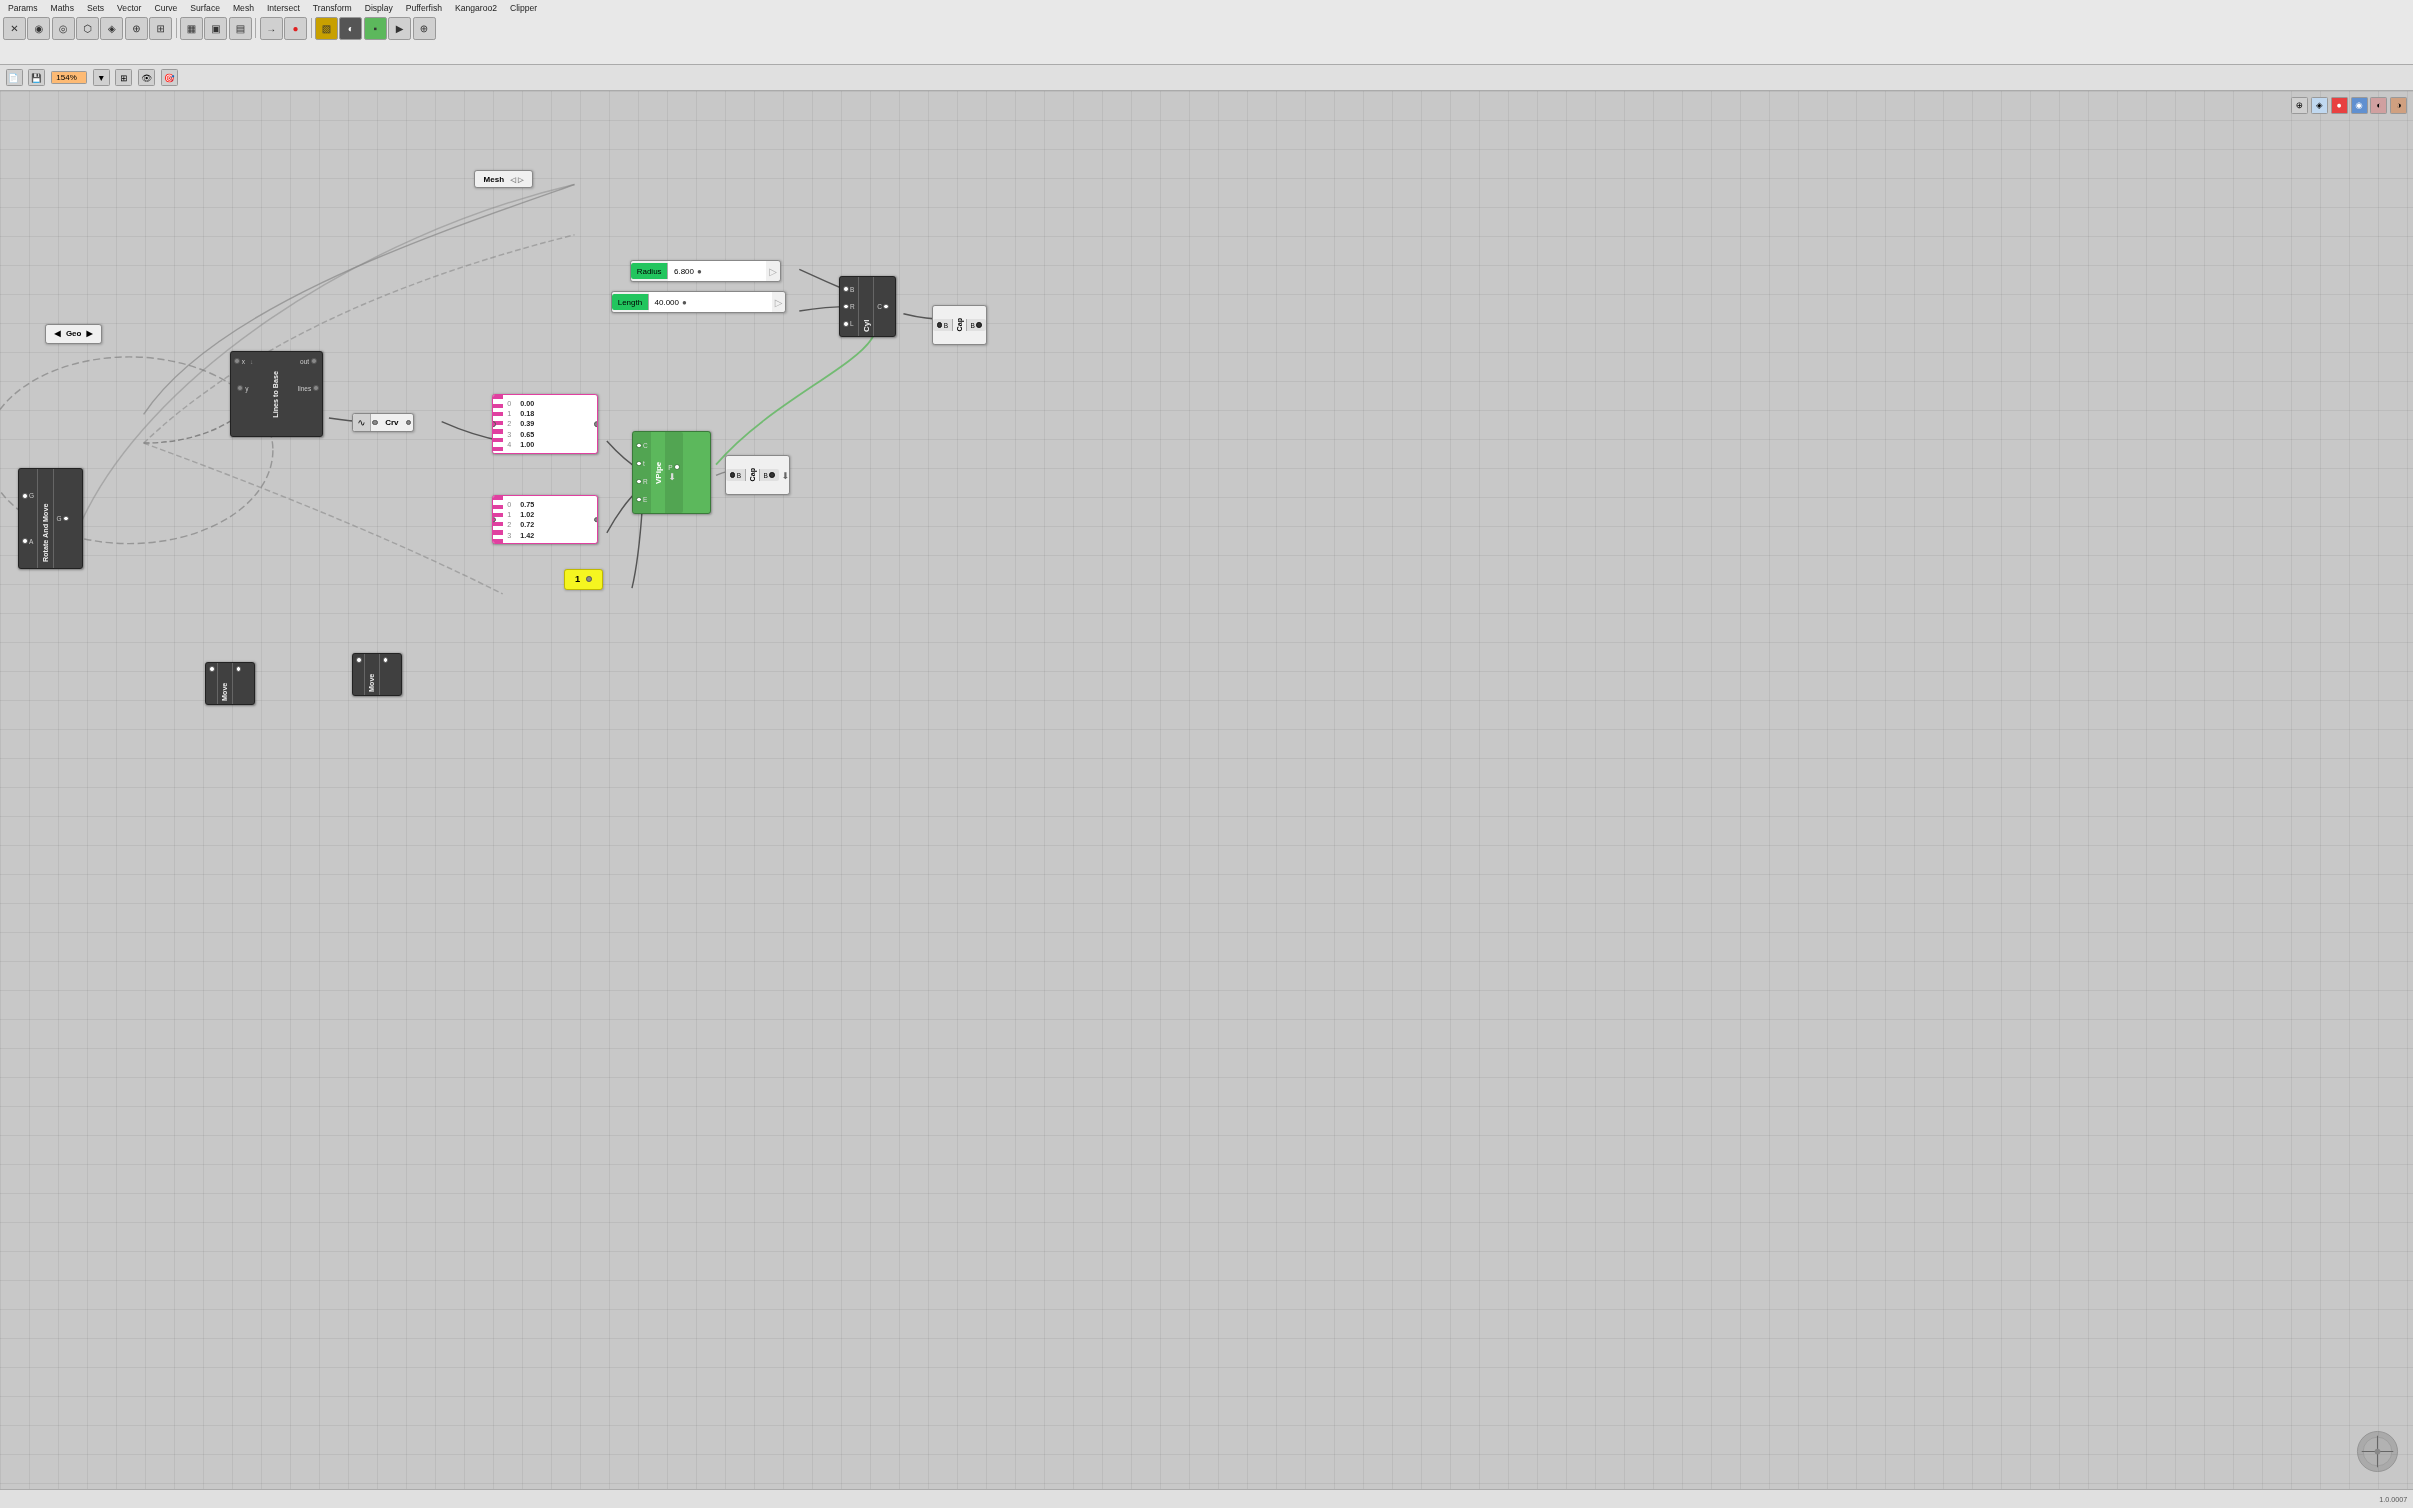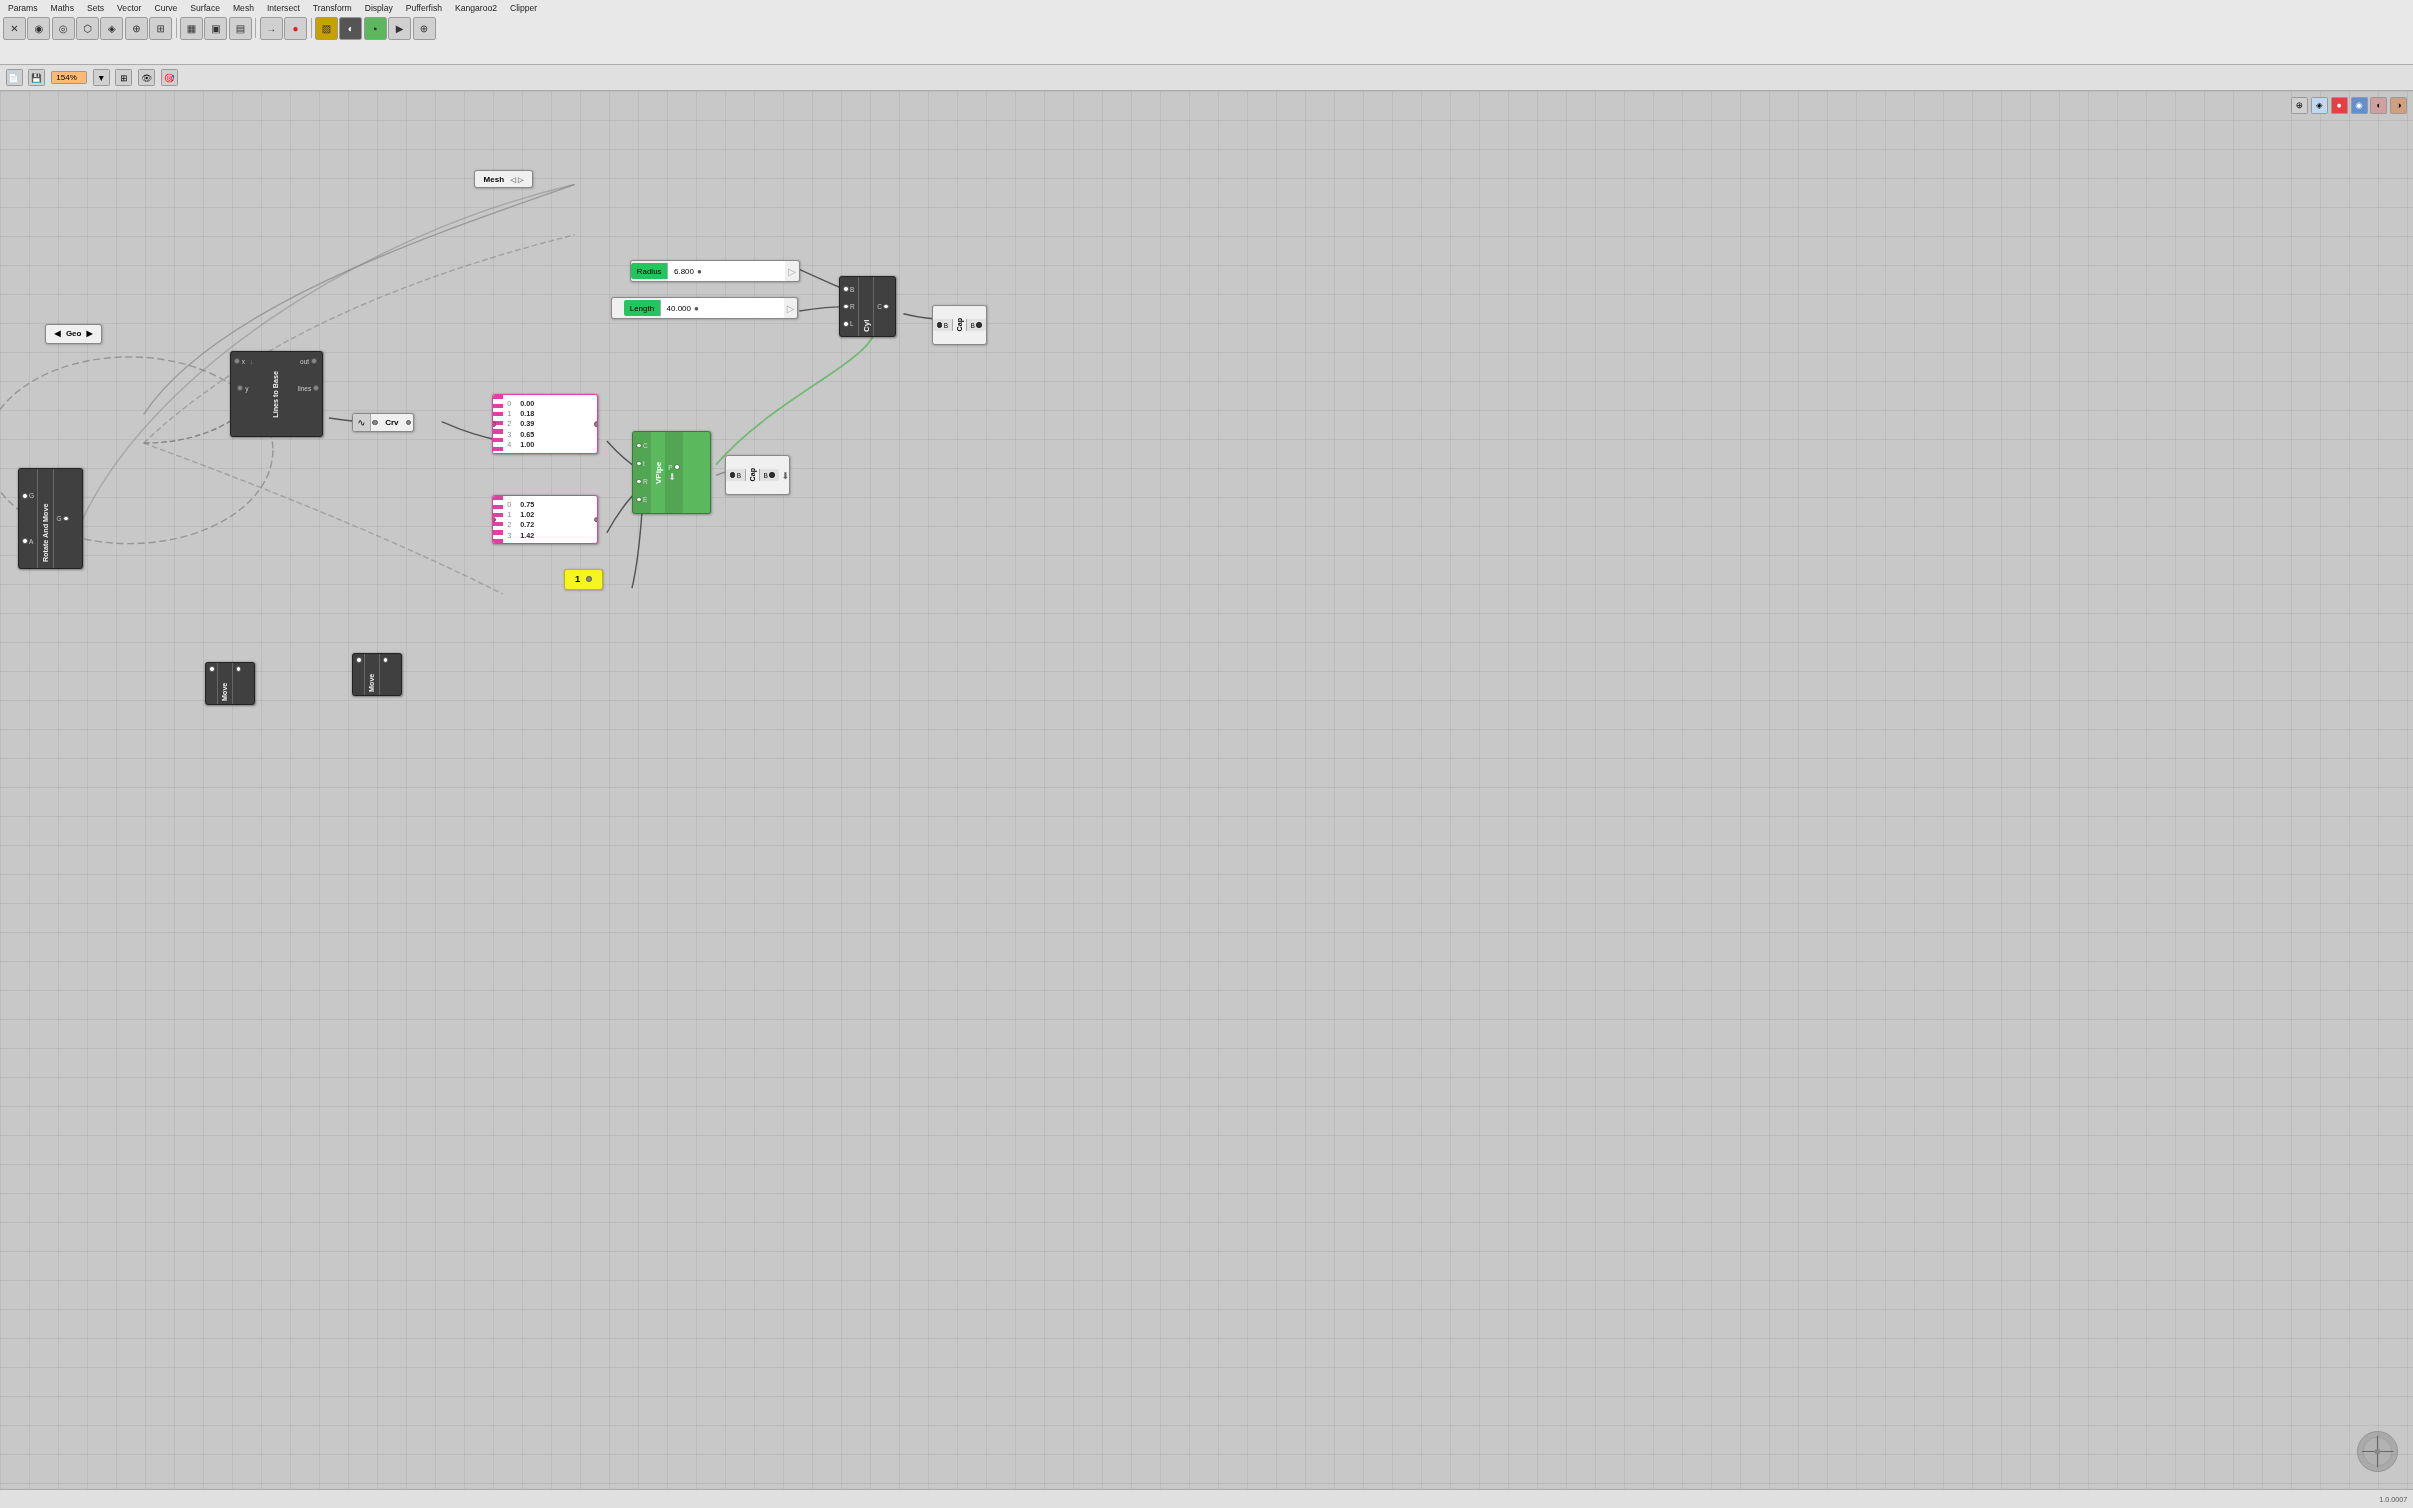--- a/index.html
+++ b/index.html
@@ -473,28 +473,28 @@
   </div>
 
   <div class="node-geo" style="left:45px; top:233px;">
     <span style="margin-right:2.9px;">◀</span>
     <span>Geo</span>
     <span style="margin-left:2.9px;">▶</span>
   </div>
 
   <div class="node-slider" style="left:630px; top:169px;">
     <div class="slider-label">Radius</div>
-    <div class="slider-track" style="width:117px; position:relative;">
+    <div class="slider-track" style="width:98px; position:relative;">
       <span style="font-size:8px;">6.800</span>
       <span style="margin-left:2.9px; color:#555;">●</span>
     </div>
     <span style="padding:0 2.9px; font-size:10px; color:#aaa;">▷</span>
   </div>
 
-  <div class="node-slider" style="left:611px; top:206px;padding-left:12px;">
+  <div class="node-slider" style="left:611px; top:200px;">
     <div class="slider-label">Length</div>
     <div class="slider-track" style="width:123px; position:relative;">
       <span style="font-size:8px;">40.000</span>
       <span style="margin-left:2.9px; color:#555;">●</span>
     </div>
     <span style="padding:0 2.9px; font-size:10px; color:#aaa;">▷</span>
   </div>
 
   <div class="node-lines-to-base" style="left:230px; top:260px; height:86px; width:93px;">
 

